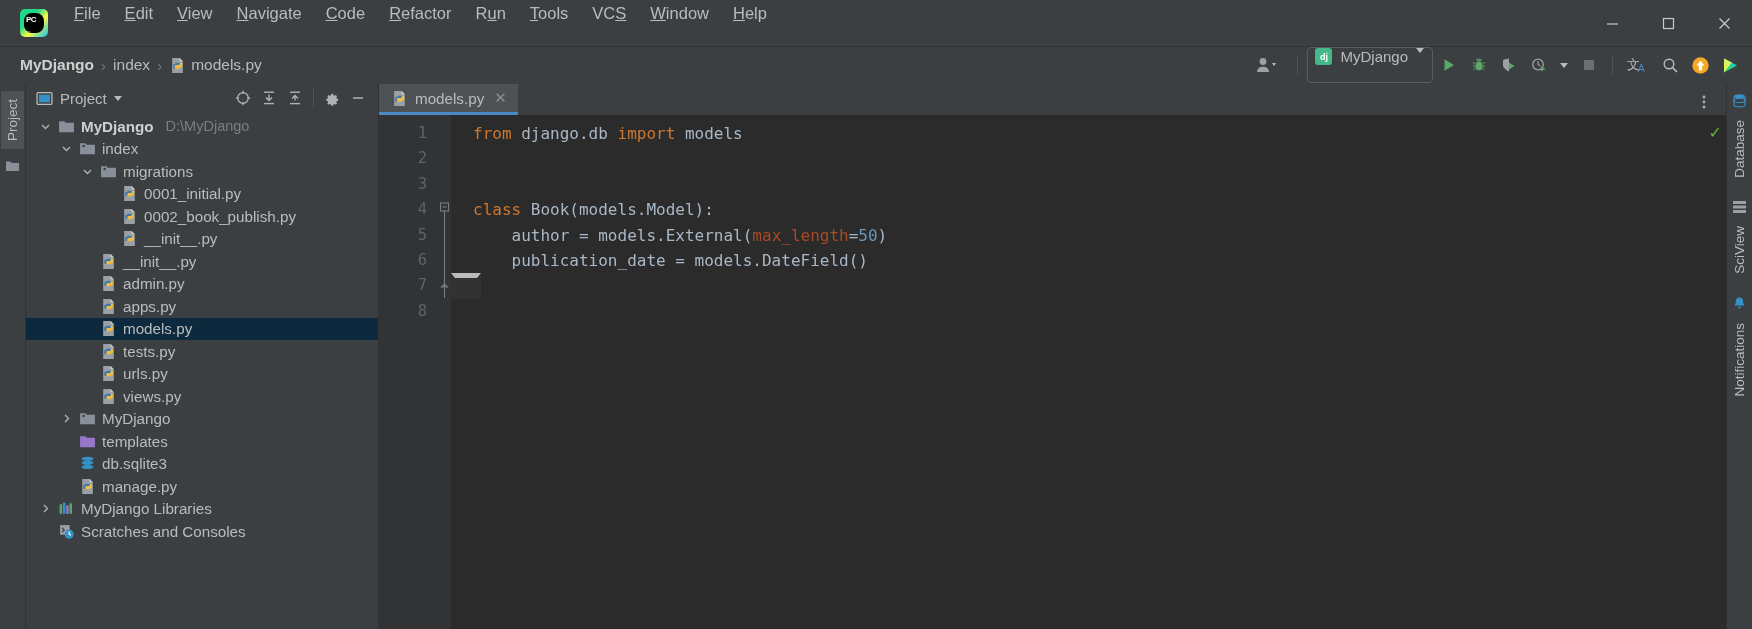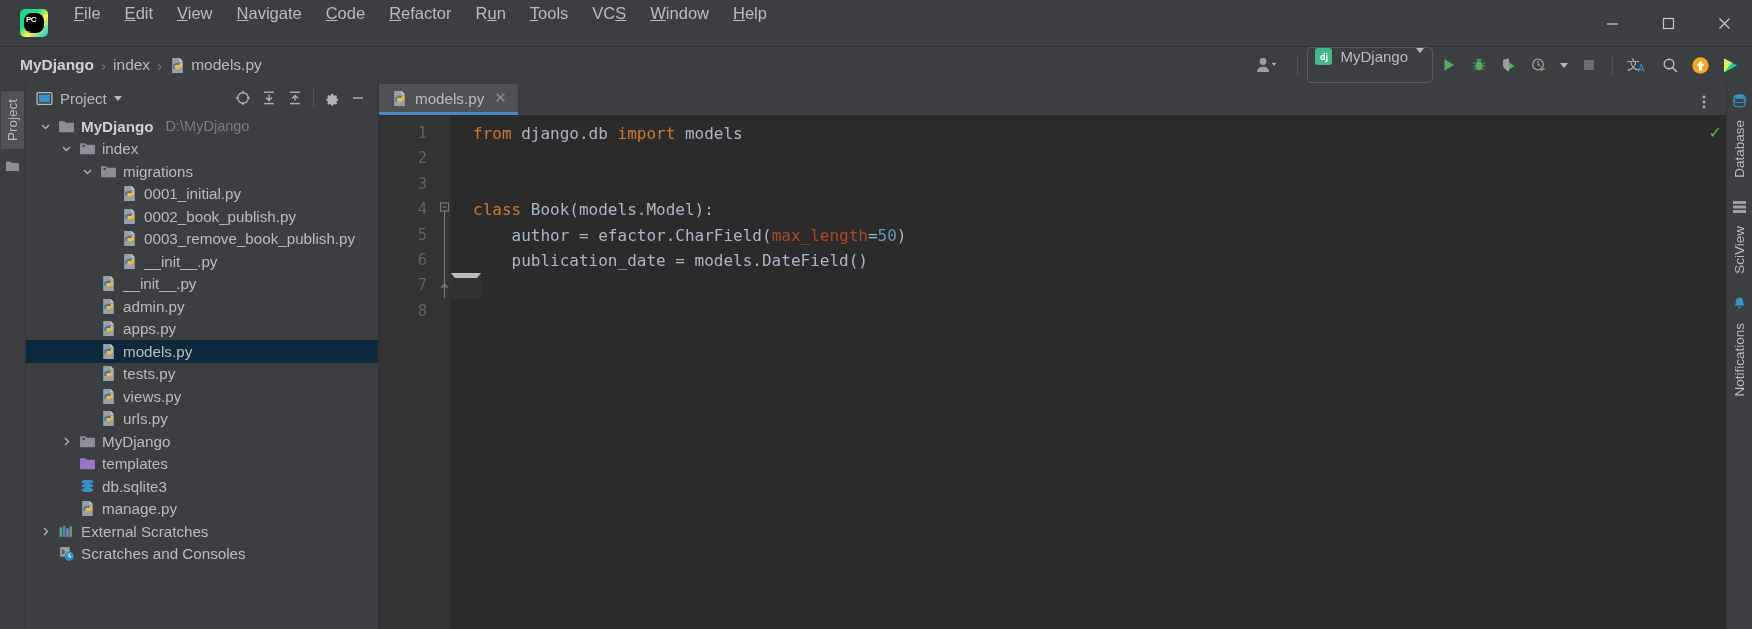--- a/index.html
+++ b/index.html
@@ -395,30 +395,20 @@
             <span class="nm">0002_book_publish.py</span>
           </div>
           <div class="row" style="padding-left: 75px;">
             <span class="arrow"></span>
             <svg class="ic" viewBox="0 0 16 16">
               <path d="M3 1h7l3 3v11H3z" fill="#9aa0a6"></path>
               <path d="M10 1l3 3h-3z" fill="#c6cdd3"></path>
               <path d="M6 5.3h3c.7 0 1.2.4 1.2 1.1v1c0 .7-.5 1.1-1.2 1.1H7.2c-.7 0-1.1.4-1.1 1v.9H5c-.6 0-.9-.5-.9-1.1V7.5c0-.7.3-1.1.9-1.1h1z" fill="#3c78aa"></path>
               <path d="M10 10.7H7.2c-.7 0-1.2-.4-1.2-1.1v-1c0-.7.5-1.1 1.2-1.1h1.9c.7 0 1.1-.4 1.1-1v-.9h1.1c.6 0 .9.5.9 1.1v2.1c0 .7-.3 1.1-.9 1.1h-1.3z" fill="#f0bc41"></path>
             </svg>
-            <span class="nm">0003_remove_book_publish.py</span>
-          </div>
-          <div class="row" style="padding-left: 75px;">
-            <span class="arrow"></span>
-            <svg class="ic" viewBox="0 0 16 16">
-              <path d="M3 1h7l3 3v11H3z" fill="#9aa0a6"></path>
-              <path d="M10 1l3 3h-3z" fill="#c6cdd3"></path>
-              <path d="M6 5.3h3c.7 0 1.2.4 1.2 1.1v1c0 .7-.5 1.1-1.2 1.1H7.2c-.7 0-1.1.4-1.1 1v.9H5c-.6 0-.9-.5-.9-1.1V7.5c0-.7.3-1.1.9-1.1h1z" fill="#3c78aa"></path>
-              <path d="M10 10.7H7.2c-.7 0-1.2-.4-1.2-1.1v-1c0-.7.5-1.1 1.2-1.1h1.9c.7 0 1.1-.4 1.1-1v-.9h1.1c.6 0 .9.5.9 1.1v2.1c0 .7-.3 1.1-.9 1.1h-1.3z" fill="#f0bc41"></path>
-            </svg>
             <span class="nm">__init__.py</span>
           </div>
           <div class="row" style="padding-left: 54px;">
             <span class="arrow"></span>
             <svg class="ic" viewBox="0 0 16 16">
               <path d="M3 1h7l3 3v11H3z" fill="#9aa0a6"></path>
               <path d="M10 1l3 3h-3z" fill="#c6cdd3"></path>
               <path d="M6 5.3h3c.7 0 1.2.4 1.2 1.1v1c0 .7-.5 1.1-1.2 1.1H7.2c-.7 0-1.1.4-1.1 1v.9H5c-.6 0-.9-.5-.9-1.1V7.5c0-.7.3-1.1.9-1.1h1z" fill="#3c78aa"></path>
               <path d="M10 10.7H7.2c-.7 0-1.2-.4-1.2-1.1v-1c0-.7.5-1.1 1.2-1.1h1.9c.7 0 1.1-.4 1.1-1v-.9h1.1c.6 0 .9.5.9 1.1v2.1c0 .7-.3 1.1-.9 1.1h-1.3z" fill="#f0bc41"></path>
             </svg>
@@ -465,31 +455,31 @@
             <span class="nm">tests.py</span>
           </div>
           <div class="row" style="padding-left: 54px;">
             <span class="arrow"></span>
             <svg class="ic" viewBox="0 0 16 16">
               <path d="M3 1h7l3 3v11H3z" fill="#9aa0a6"></path>
               <path d="M10 1l3 3h-3z" fill="#c6cdd3"></path>
               <path d="M6 5.3h3c.7 0 1.2.4 1.2 1.1v1c0 .7-.5 1.1-1.2 1.1H7.2c-.7 0-1.1.4-1.1 1v.9H5c-.6 0-.9-.5-.9-1.1V7.5c0-.7.3-1.1.9-1.1h1z" fill="#3c78aa"></path>
               <path d="M10 10.7H7.2c-.7 0-1.2-.4-1.2-1.1v-1c0-.7.5-1.1 1.2-1.1h1.9c.7 0 1.1-.4 1.1-1v-.9h1.1c.6 0 .9.5.9 1.1v2.1c0 .7-.3 1.1-.9 1.1h-1.3z" fill="#f0bc41"></path>
             </svg>
+            <span class="nm">urls.py</span>
+          </div>
+          <div class="row" style="padding-left: 54px;">
+            <span class="arrow"></span>
+            <svg class="ic" viewBox="0 0 16 16">
+              <path d="M3 1h7l3 3v11H3z" fill="#9aa0a6"></path>
+              <path d="M10 1l3 3h-3z" fill="#c6cdd3"></path>
+              <path d="M6 5.3h3c.7 0 1.2.4 1.2 1.1v1c0 .7-.5 1.1-1.2 1.1H7.2c-.7 0-1.1.4-1.1 1v.9H5c-.6 0-.9-.5-.9-1.1V7.5c0-.7.3-1.1.9-1.1h1z" fill="#3c78aa"></path>
+              <path d="M10 10.7H7.2c-.7 0-1.2-.4-1.2-1.1v-1c0-.7.5-1.1 1.2-1.1h1.9c.7 0 1.1-.4 1.1-1v-.9h1.1c.6 0 .9.5.9 1.1v2.1c0 .7-.3 1.1-.9 1.1h-1.3z" fill="#f0bc41"></path>
+            </svg>
             <span class="nm">views.py</span>
-          </div>
-          <div class="row" style="padding-left: 54px;">
-            <span class="arrow"></span>
-            <svg class="ic" viewBox="0 0 16 16">
-              <path d="M3 1h7l3 3v11H3z" fill="#9aa0a6"></path>
-              <path d="M10 1l3 3h-3z" fill="#c6cdd3"></path>
-              <path d="M6 5.3h3c.7 0 1.2.4 1.2 1.1v1c0 .7-.5 1.1-1.2 1.1H7.2c-.7 0-1.1.4-1.1 1v.9H5c-.6 0-.9-.5-.9-1.1V7.5c0-.7.3-1.1.9-1.1h1z" fill="#3c78aa"></path>
-              <path d="M10 10.7H7.2c-.7 0-1.2-.4-1.2-1.1v-1c0-.7.5-1.1 1.2-1.1h1.9c.7 0 1.1-.4 1.1-1v-.9h1.1c.6 0 .9.5.9 1.1v2.1c0 .7-.3 1.1-.9 1.1h-1.3z" fill="#f0bc41"></path>
-            </svg>
-            <span class="nm">urls.py</span>
           </div>
           <div class="row" style="padding-left: 33px;">
             <span class="arrow">
               <svg width="11" height="11" viewBox="0 0 11 11">
                 <path d="M4 2l3.5 3.5L4 9" stroke="#b0b0b0" stroke-width="1.4" fill="none"></path>
               </svg>
             </span>
             <svg class="ic" viewBox="0 0 16 16">
               <path d="M1 3h5l1.2 1.5H15V13.5H1z" fill="#8a9099"></path>
               <circle cx="4.4" cy="5.6" r="1.2" fill="#3c3f41"></circle>
@@ -527,21 +517,21 @@
               <svg width="11" height="11" viewBox="0 0 11 11">
                 <path d="M4 2l3.5 3.5L4 9" stroke="#b0b0b0" stroke-width="1.4" fill="none"></path>
               </svg>
             </span>
             <svg class="ic" viewBox="0 0 16 16">
               <rect x="1.5" y="4" width="2.4" height="9" fill="#59a869"></rect>
               <rect x="4.6" y="2.5" width="2.4" height="10.5" fill="#3592c4"></rect>
               <rect x="7.7" y="5" width="2.4" height="8" fill="#9876c8"></rect>
               <rect x="10.8" y="3.2" width="2.4" height="9.8" fill="#59a869"></rect>
             </svg>
-            <span class="nm">External Scratches</span>
+            <span class="nm">MyDjango Libraries</span>
           </div>
           <div class="row" style="padding-left: 12px;">
             <span class="arrow"></span>
             <svg class="ic" viewBox="0 0 16 16">
               <path d="M2 2h9v9H2z" fill="#9aa0a6"></path>
               <path d="M3.8 4.5l2 2-2 2" stroke="#3c3f41" stroke-width="1.2" fill="none"></path>
               <circle cx="10.5" cy="10.5" r="4.3" fill="#3592c4"></circle>
               <path d="M10.5 8v2.6l1.7 1" stroke="#fff" stroke-width="1.1" fill="none"></path>
             </svg>
             <span class="nm">Scratches and Consoles</span>
@@ -609,21 +599,21 @@
                 <path d="M2.5 13l3-3 3 3z" fill="none" stroke="#7a7d80" stroke-width="1.1"></path>
               </svg>
             </div>
             <div class="fold"></div>
           </div>
         <div class="code" id="code">
             <div class="cl"><span class="kw">from </span><span>django.db </span><span class="kw">import </span><span>models</span></div>
             <div class="cl">&nbsp;</div>
             <div class="cl">&nbsp;</div>
             <div class="cl"><span class="kw">class </span><span>Book(models.Model):</span></div>
-            <div class="cl"><span>    author = efactor.CharField(</span><span class="kwarg">max_length</span><span>=</span><span class="num">50</span><span>)</span></div>
+            <div class="cl"><span>    author = models.External(</span><span class="kwarg">max_length</span><span>=</span><span class="num">50</span><span>)</span></div>
             <div class="cl"><span>    publication_date = models.DateField()</span></div>
             <div class="cl caret">&nbsp;</div>
           </div>
         <div class="markbar">
           <div class="okmark">✓</div>
         </div>
       </div>
     </div>
 
     <div class="rightstrip">

